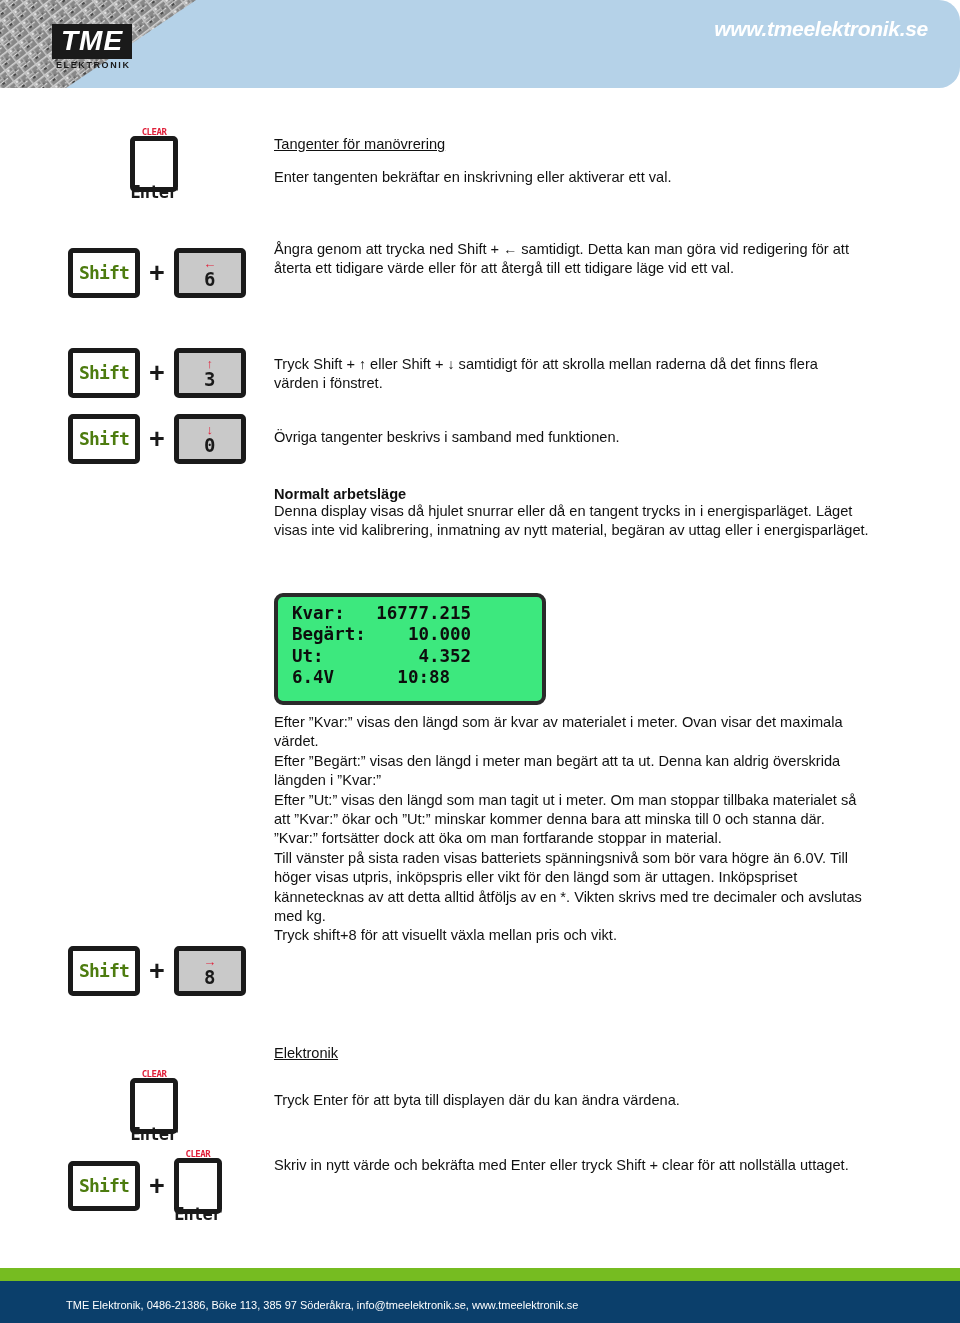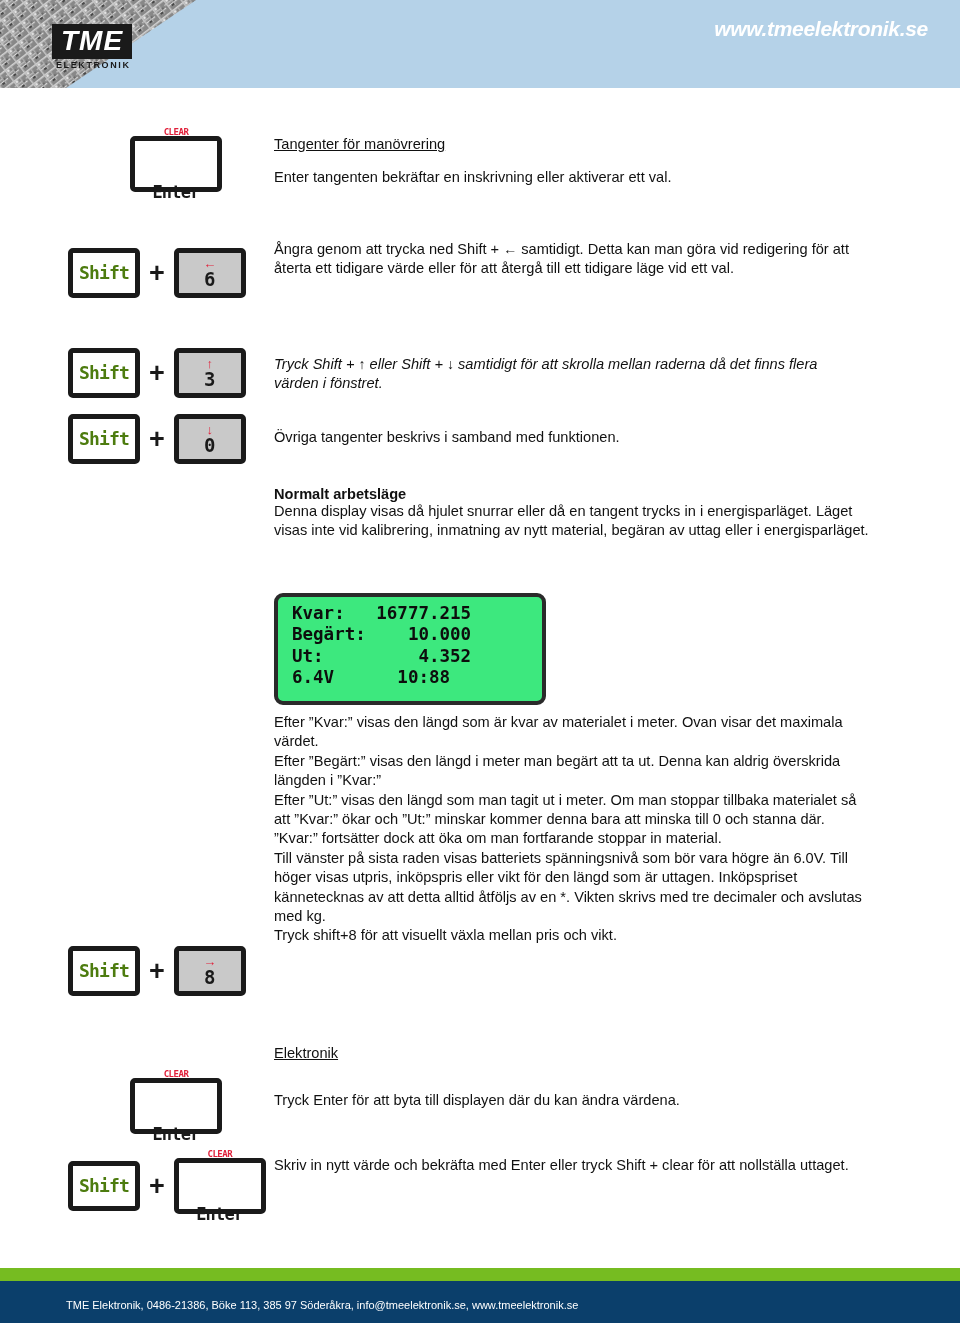--- a/index.html
+++ b/index.html
@@ -18,20 +18,21 @@
     background: #ffffff;
     overflow: hidden;
   }
 
   
   .header {
     position: absolute;
     left: 0; top: 0;
     width: 960px; height: 88px;
     background: #b5d2e8;
+    border-radius: 21px;
   }
 
   .header-wedge {
     position: absolute;
     left: 0; top: 0;
     width: 210px; height: 88px;
     overflow: hidden;
   }
 
   .site-url {
@@ -103,21 +104,21 @@
   .key.wide {
     width: 72px;
     height: 50px;
   }
   .key.num {
     width: 72px;
     height: 50px;
     background: #c9c9c9;
   }
   .key.enter {
-    width: 92px;
+    width: 48px;
     height: 56px;
     gap: 46px;
   }
   .key-clear {
     font-family: "DejaVu Sans Mono", monospace;
     font-size: 9px;
     font-weight: bold;
     color: #e0203a;
     letter-spacing: -0.5px;
     line-height: 1;
@@ -304,21 +305,21 @@
           <div class="key-shift">Shift</div>
         </div>
         <div class="plus">+</div>
         <div class="key num">
           <div class="key-arrow">↑</div>
           <div class="key-digit">3</div>
         </div>
       </div>
     </div>
 
-    <div class="textblock" style="position:absolute; left:274px; top:267px; width:580px;font-style:italic;">
+    <div class="textblock" style="position:absolute; left:274px; top:267px; width:580px;">
       <span>Tryck Shift + </span><span class="inline-arrow">↑</span><span> eller Shift + </span><span class="inline-arrow">↓</span><span> samtidigt för att skrolla mellan raderna då det finns flera värden i fönstret.</span>
     </div>
 
     <div class="row" style="left:68px; top:326px;">
       <div class="keyzone">
         <div class="key wide">
           <div class="key-shift">Shift</div>
         </div>
         <div class="plus">+</div>
         <div class="key num">

